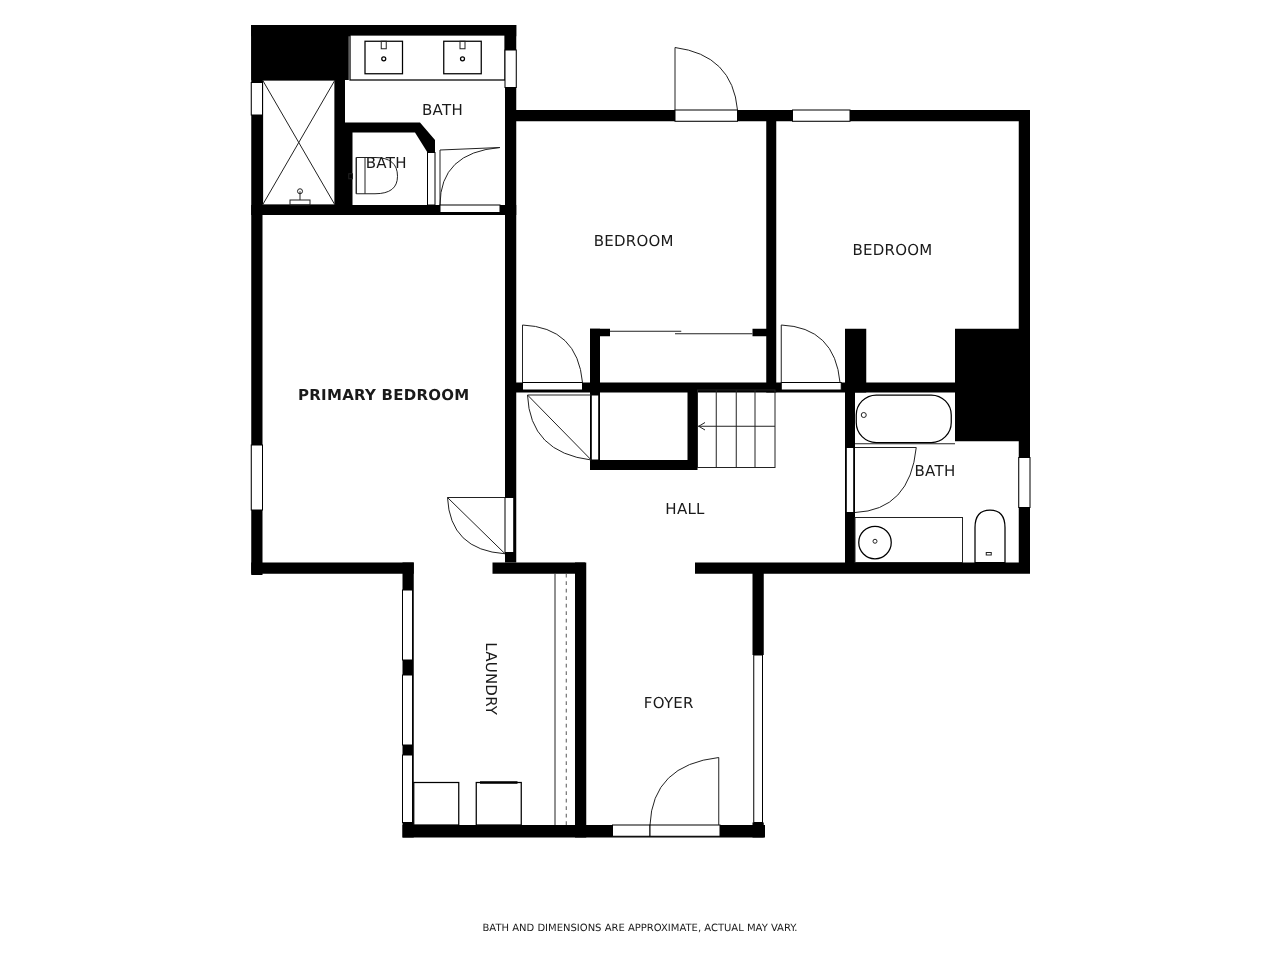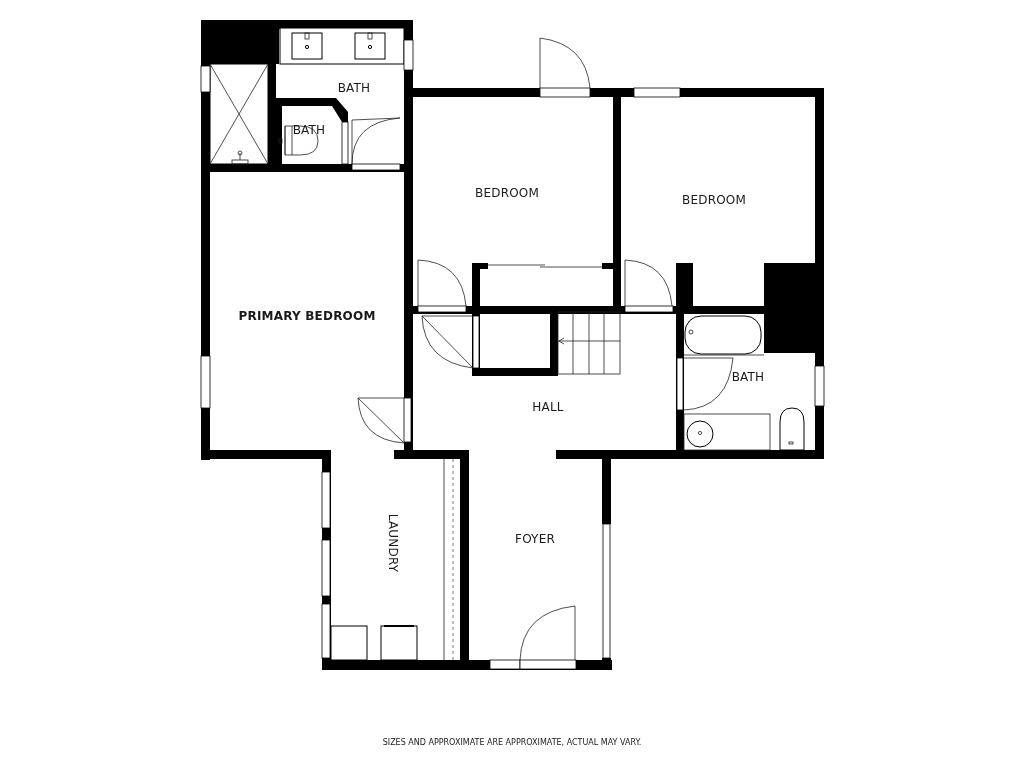--- a/index.html
+++ b/index.html
@@ -159,15 +159,15 @@
 </svg>
 
 <div class="room-label" style="left:354px;top:88px;">BATH</div>
 <div class="room-label" style="left:309px;top:130px;">BATH</div>
 <div class="room-label" style="left:507px;top:193px;">BEDROOM</div>
 <div class="room-label" style="left:714px;top:200px;">BEDROOM</div>
 <div class="room-label" style="left:307px;top:316px;font-weight:bold;">PRIMARY BEDROOM</div>
 <div class="room-label" style="left:548px;top:407px;">HALL</div>
 <div class="room-label" style="left:748px;top:377px;">BATH</div>
 <div class="room-label vertical" style="left:393px;top:543px;">LAUNDRY</div>
-<div class="room-label" style="left:535px;top:539px;text-align:right;">FOYER</div>
+<div class="room-label" style="left:535px;top:562px;text-align:right;">FOYER</div>
 
-<div class="disclaimer">SIZES AND APPROXIMATE ARE APPROXIMATE, ACTUAL MAY VARY.</div>
+<div class="disclaimer">BATH AND DIMENSIONS ARE APPROXIMATE, ACTUAL MAY VARY.</div>
 
 </body></html>

